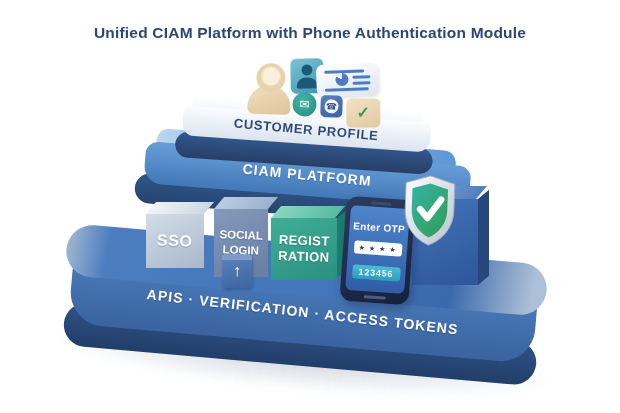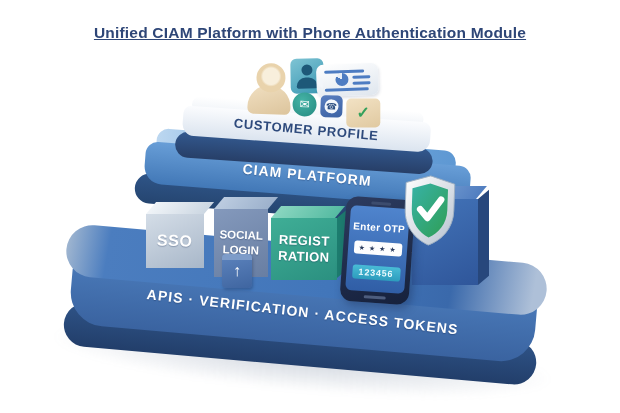--- a/index.html
+++ b/index.html
@@ -5,21 +5,21 @@
   * { margin:0; padding:0; box-sizing:border-box; }
   html,body { background:#ffffff; }
   .stage {
     position:relative; width:620px; height:413px; overflow:hidden;
     background:#ffffff; font-family:"Liberation Sans", sans-serif;
   }
 
   
   .title {
     position:absolute; top:24px; left:0; right:0; text-align:center;
-    font-size:15.5px; font-weight:bold; color:#2e4677; letter-spacing:.2px;text-decoration:underline;
+    font-size:15.5px; font-weight:bold; color:#2e4677; letter-spacing:.2px;
   }
 
   
   .ground-shadow {
     position:absolute; left:55px; top:326px; width:495px; height:64px;
     background:radial-gradient(ellipse at 50% 50%, rgba(88,108,138,.28) 0%, rgba(88,108,138,.10) 48%, rgba(88,108,138,0) 72%);
     transform:rotate(5deg); filter:blur(3px);
   }
 
   

